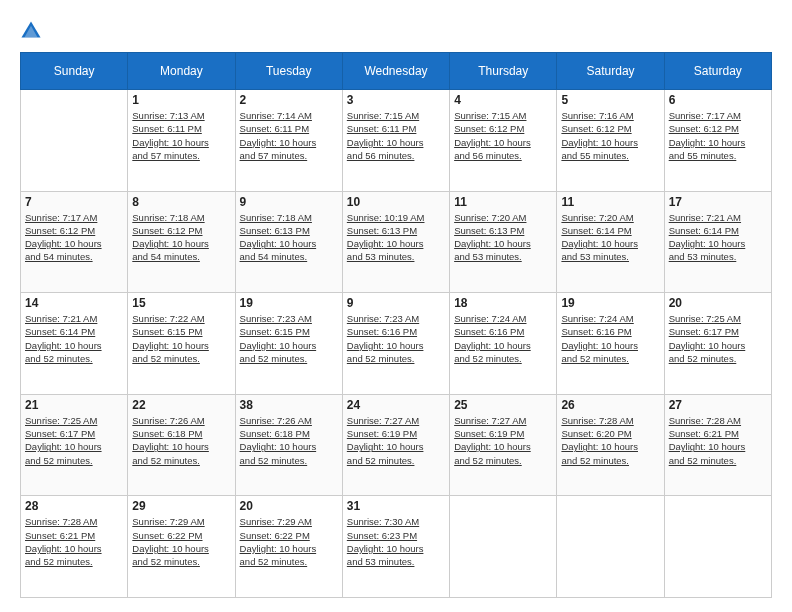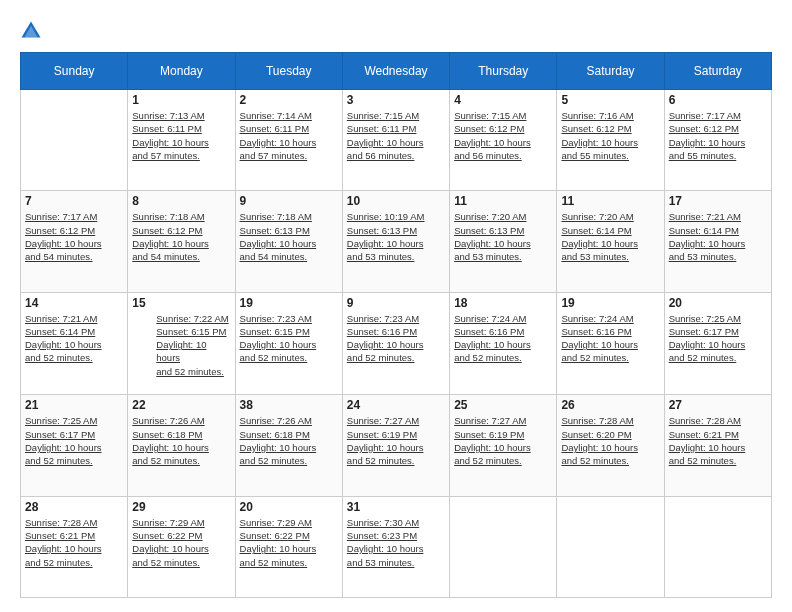--- a/index.html
+++ b/index.html
@@ -232,21 +232,21 @@
         <tr>
           <td>
             <span class="day-num">14</span>
             <div class="cell-text" style="white-space: pre-line;">Sunrise: 7:21 AM
 Sunset: 6:14 PM
 Daylight: 10 hours
 and 52 minutes.</div>
           </td>
           <td>
             <span class="day-num">15</span>
-            <div class="cell-text" style="white-space: pre-line; margin-left: 24px;">Sunrise: 7:22 AM
+            <div class="cell-text" style="white-space: pre-line;">Sunrise: 7:22 AM
 Sunset: 6:15 PM
 Daylight: 10 hours
 and 52 minutes.</div>
           </td>
           <td>
             <span class="day-num">19</span>
             <div class="cell-text" style="white-space: pre-line;">Sunrise: 7:23 AM
 Sunset: 6:15 PM
 Daylight: 10 hours
 and 52 minutes.</div>

